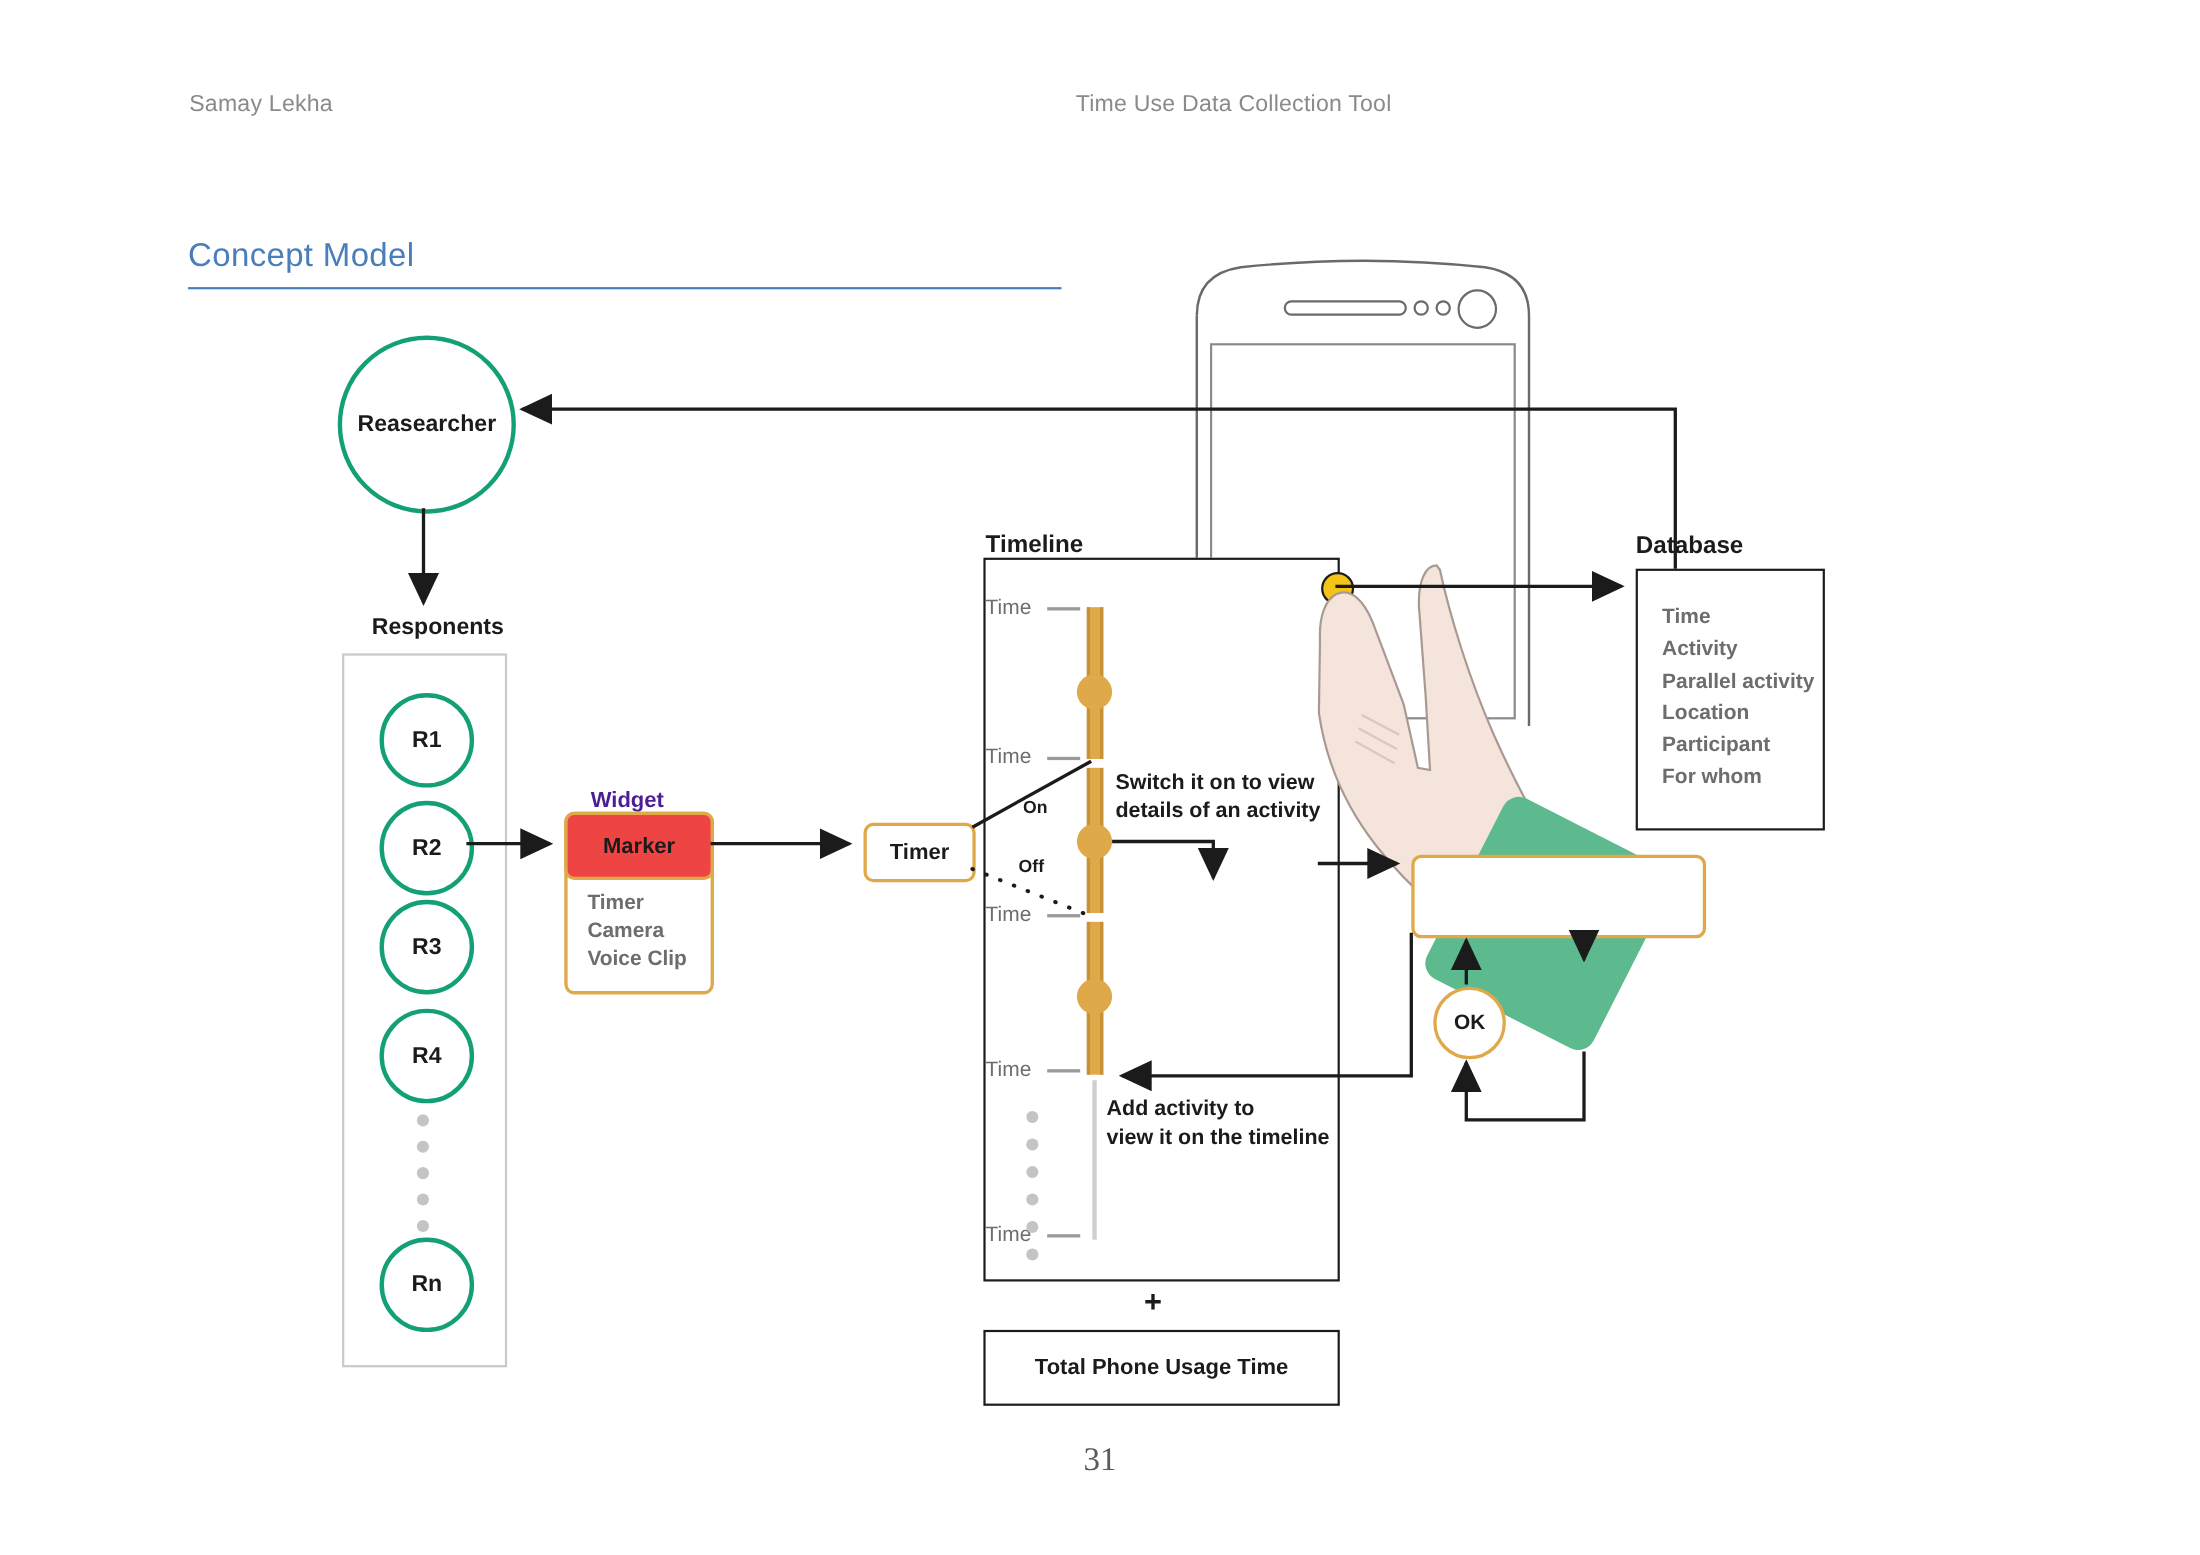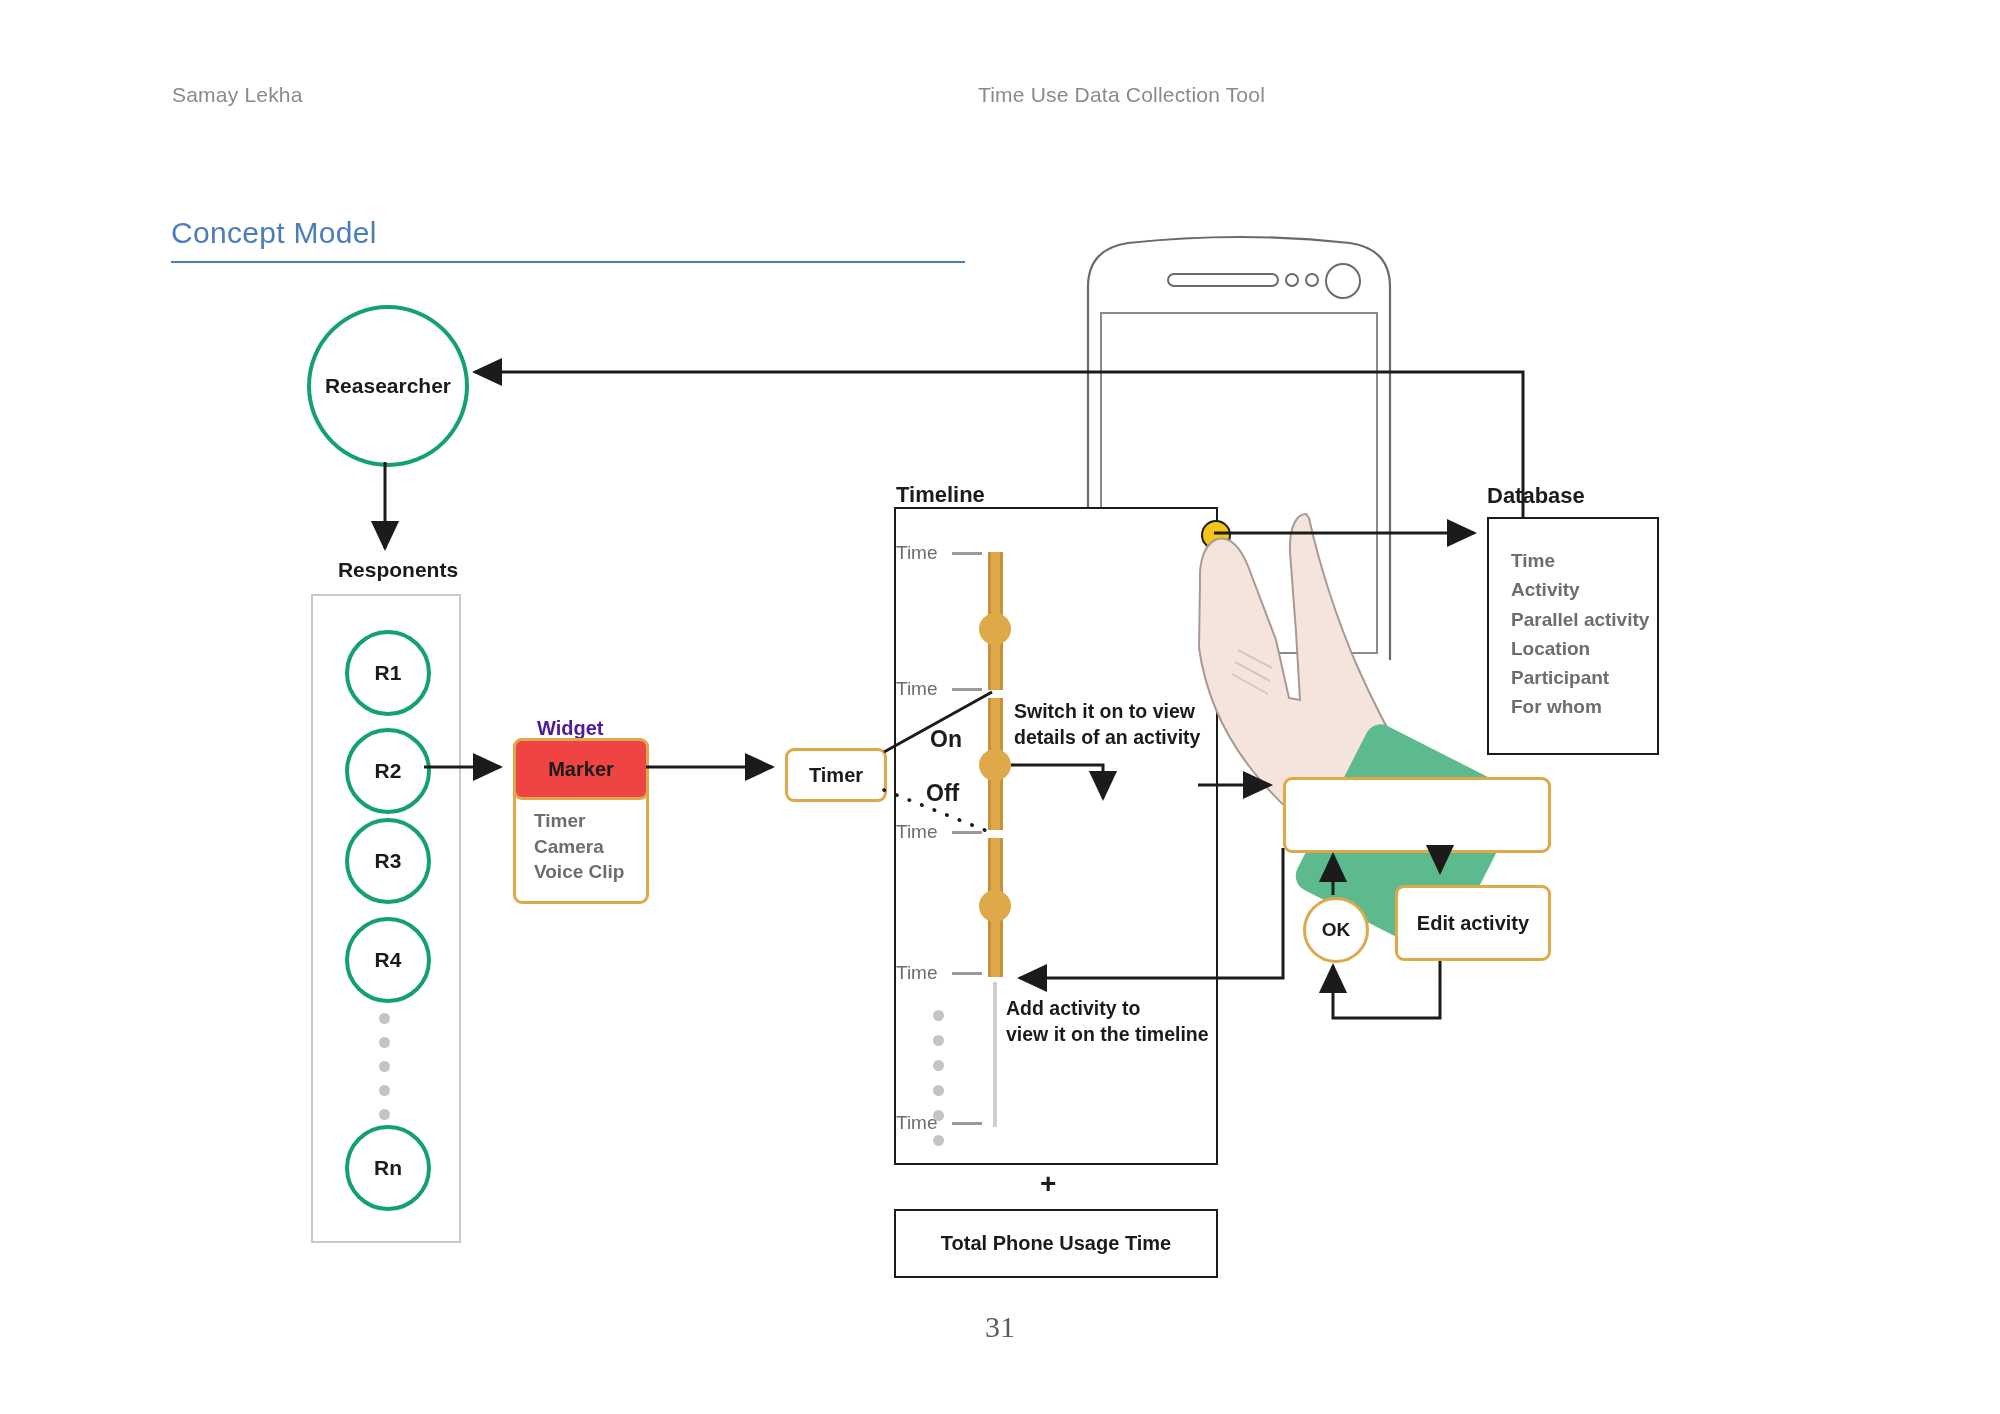--- a/index.html
+++ b/index.html
@@ -97,21 +97,21 @@
   .tl-timelbl{position:absolute;font-size:19px;color:#6d6d6d;left:896px;font-weight:normal;}
 
   .yellow-nub{
     position:absolute;left:1201px;top:520px;width:26px;height:26px;border-radius:50%;
     background:#f4c518;border:2.5px solid #1b1b1b;
   }
 
   .ann{
     position:absolute;font-weight:bold;font-size:19.5px;color:#1b1b1b;line-height:1.35;
   }
-  .onoff{position:absolute;font-weight:bold;font-size:23px;color:#1b1b1b;}
+  .onoff{position:absolute;font-weight:bold;font-size:16px;color:#1b1b1b;}
 
   .act-summary{
     position:absolute;left:1018px;top:810px;width:174px;height:70px;
     border:3px solid #dfa849;border-radius:9px;background:#fff;
     display:flex;align-items:center;justify-content:center;
     font-weight:bold;font-size:19px;color:#1b1b1b;
   }
 
   .plus{position:absolute;left:1040px;top:1168px;font-size:28px;font-weight:bold;color:#1b1b1b;}
   .total-box{
@@ -350,18 +350,17 @@
     <path d="M1440 848 L1440 872" fill="none" stroke="#1b1b1b" stroke-width="3" marker-end="url(#ah)"></path>
 
     <path d="M1440 956 L1440 1018 L1333 1018 L1333 966" fill="none" stroke="#1b1b1b" stroke-width="3" marker-end="url(#ah)"></path>
 
     <path d="M1333 895 L1333 855" fill="none" stroke="#1b1b1b" stroke-width="3" marker-end="url(#ah)"></path>
 
     <path d="M1283 848 L1283 978 L1020 978" fill="none" stroke="#1b1b1b" stroke-width="3" marker-end="url(#ah)"></path>
   </svg>
 
   <div class="add-act z4"></div>
-  <div class="edit-act">Edit activity</div>
   <div class="ok-circle">OK</div>
 
   <div class="pageno">31</div>
 
 </div>
 
 </body></html>

